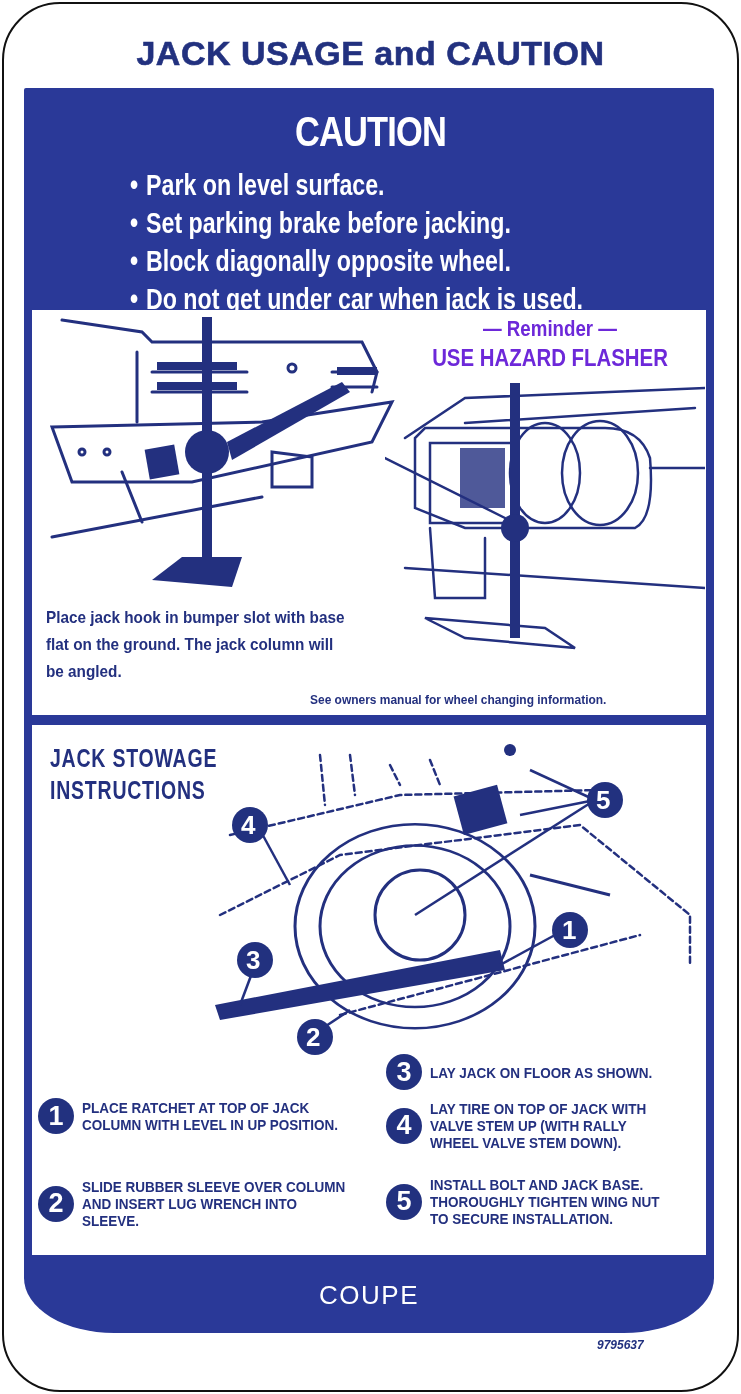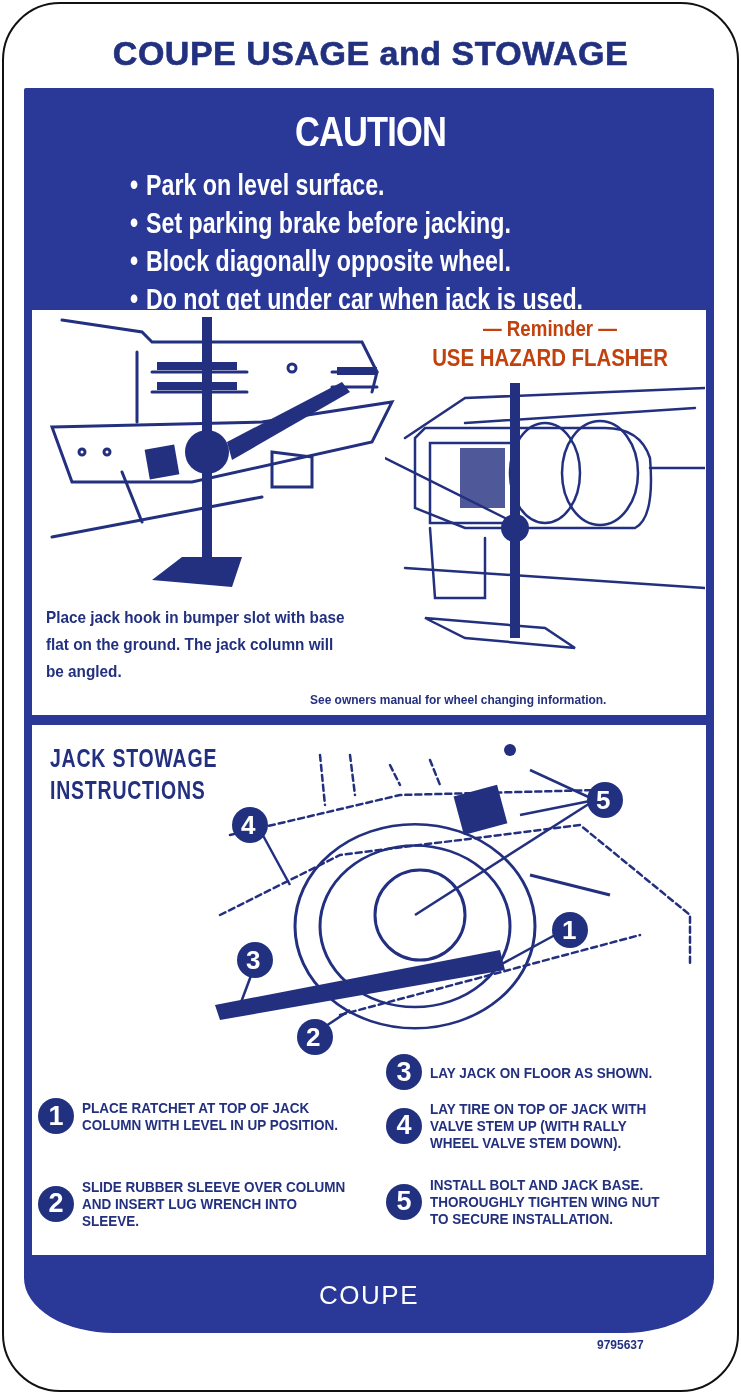--- a/index.html
+++ b/index.html
@@ -38,21 +38,21 @@
     .caution-list li .bullet { display: inline-block; width: 20px; }
 
     .panel {
       position: absolute; background: #fff;
     }
     .panel-usage { left: 32px; top: 310px; width: 674px; height: 405px; }
     .panel-stowage { left: 32px; top: 725px; width: 674px; height: 530px; }
 
     .reminder {
       position: absolute; left: 385px; top: 315px; width: 330px; text-align: center;
-      color: #c2410c; font-weight: bold;
+      color: #6d28d9; font-weight: bold;
     }
     .reminder .r1 { font-size: 22px; line-height: 28px; transform: scaleX(0.85); }
     .reminder .r2 { font-size: 24px; line-height: 30px; transform: scaleX(0.85); }
 
     .usage-note {
       position: absolute; left: 46px; top: 604px; width: 340px;
       color: #23307f; font-weight: bold; font-size: 17px; line-height: 27px;
       transform: scaleX(0.9); transform-origin: left;
     }
     .manual-note {
@@ -83,33 +83,33 @@
     .step2 { left: 38px; top: 1178px; width: 340px; }
     .step3 { left: 386px; top: 1054px; width: 320px; }
     .step4 { left: 386px; top: 1100px; width: 320px; }
     .step5 { left: 386px; top: 1176px; width: 320px; }
 
     .coupe {
       position: absolute; left: 0; top: 1280px; width: 738px; text-align: center;
       color: #fff; font-size: 26px; letter-spacing: 1.5px;
     }
     .partno {
-      position: absolute; left: 597px; top: 1338px; color: #22317f; font-weight: bold; font-size: 12px;
+      position: absolute; left: 597px; top: 1338px; color: #22317f; font-weight: bold; font-size: 12px; font-style: italic;
     }
 
     svg.illus { position: absolute; }
     .callout circle { fill: #22317f; }
     .callout text { fill: #fff; font-weight: bold; font-size: 26px; font-family: "Liberation Sans", sans-serif; }
   </style>
 </head>
 <body>
 
 <div class="card"></div>
 
-<div class="main-title">COUPE USAGE and STOWAGE</div>
+<div class="main-title">JACK USAGE and CAUTION</div>
 
 <div class="blue-frame"></div>
 
 <div class="caution-title">CAUTION</div>
 <ul class="caution-list">
   <li><span class="bullet">•</span><span>Park on level surface.</span></li>
   <li><span class="bullet">•</span><span>Set parking brake before jacking.</span></li>
   <li><span class="bullet">•</span><span>Block diagonally opposite wheel.</span></li>
   <li><span class="bullet">•</span><span>Do not get under car when jack is used.</span></li>
 </ul>

